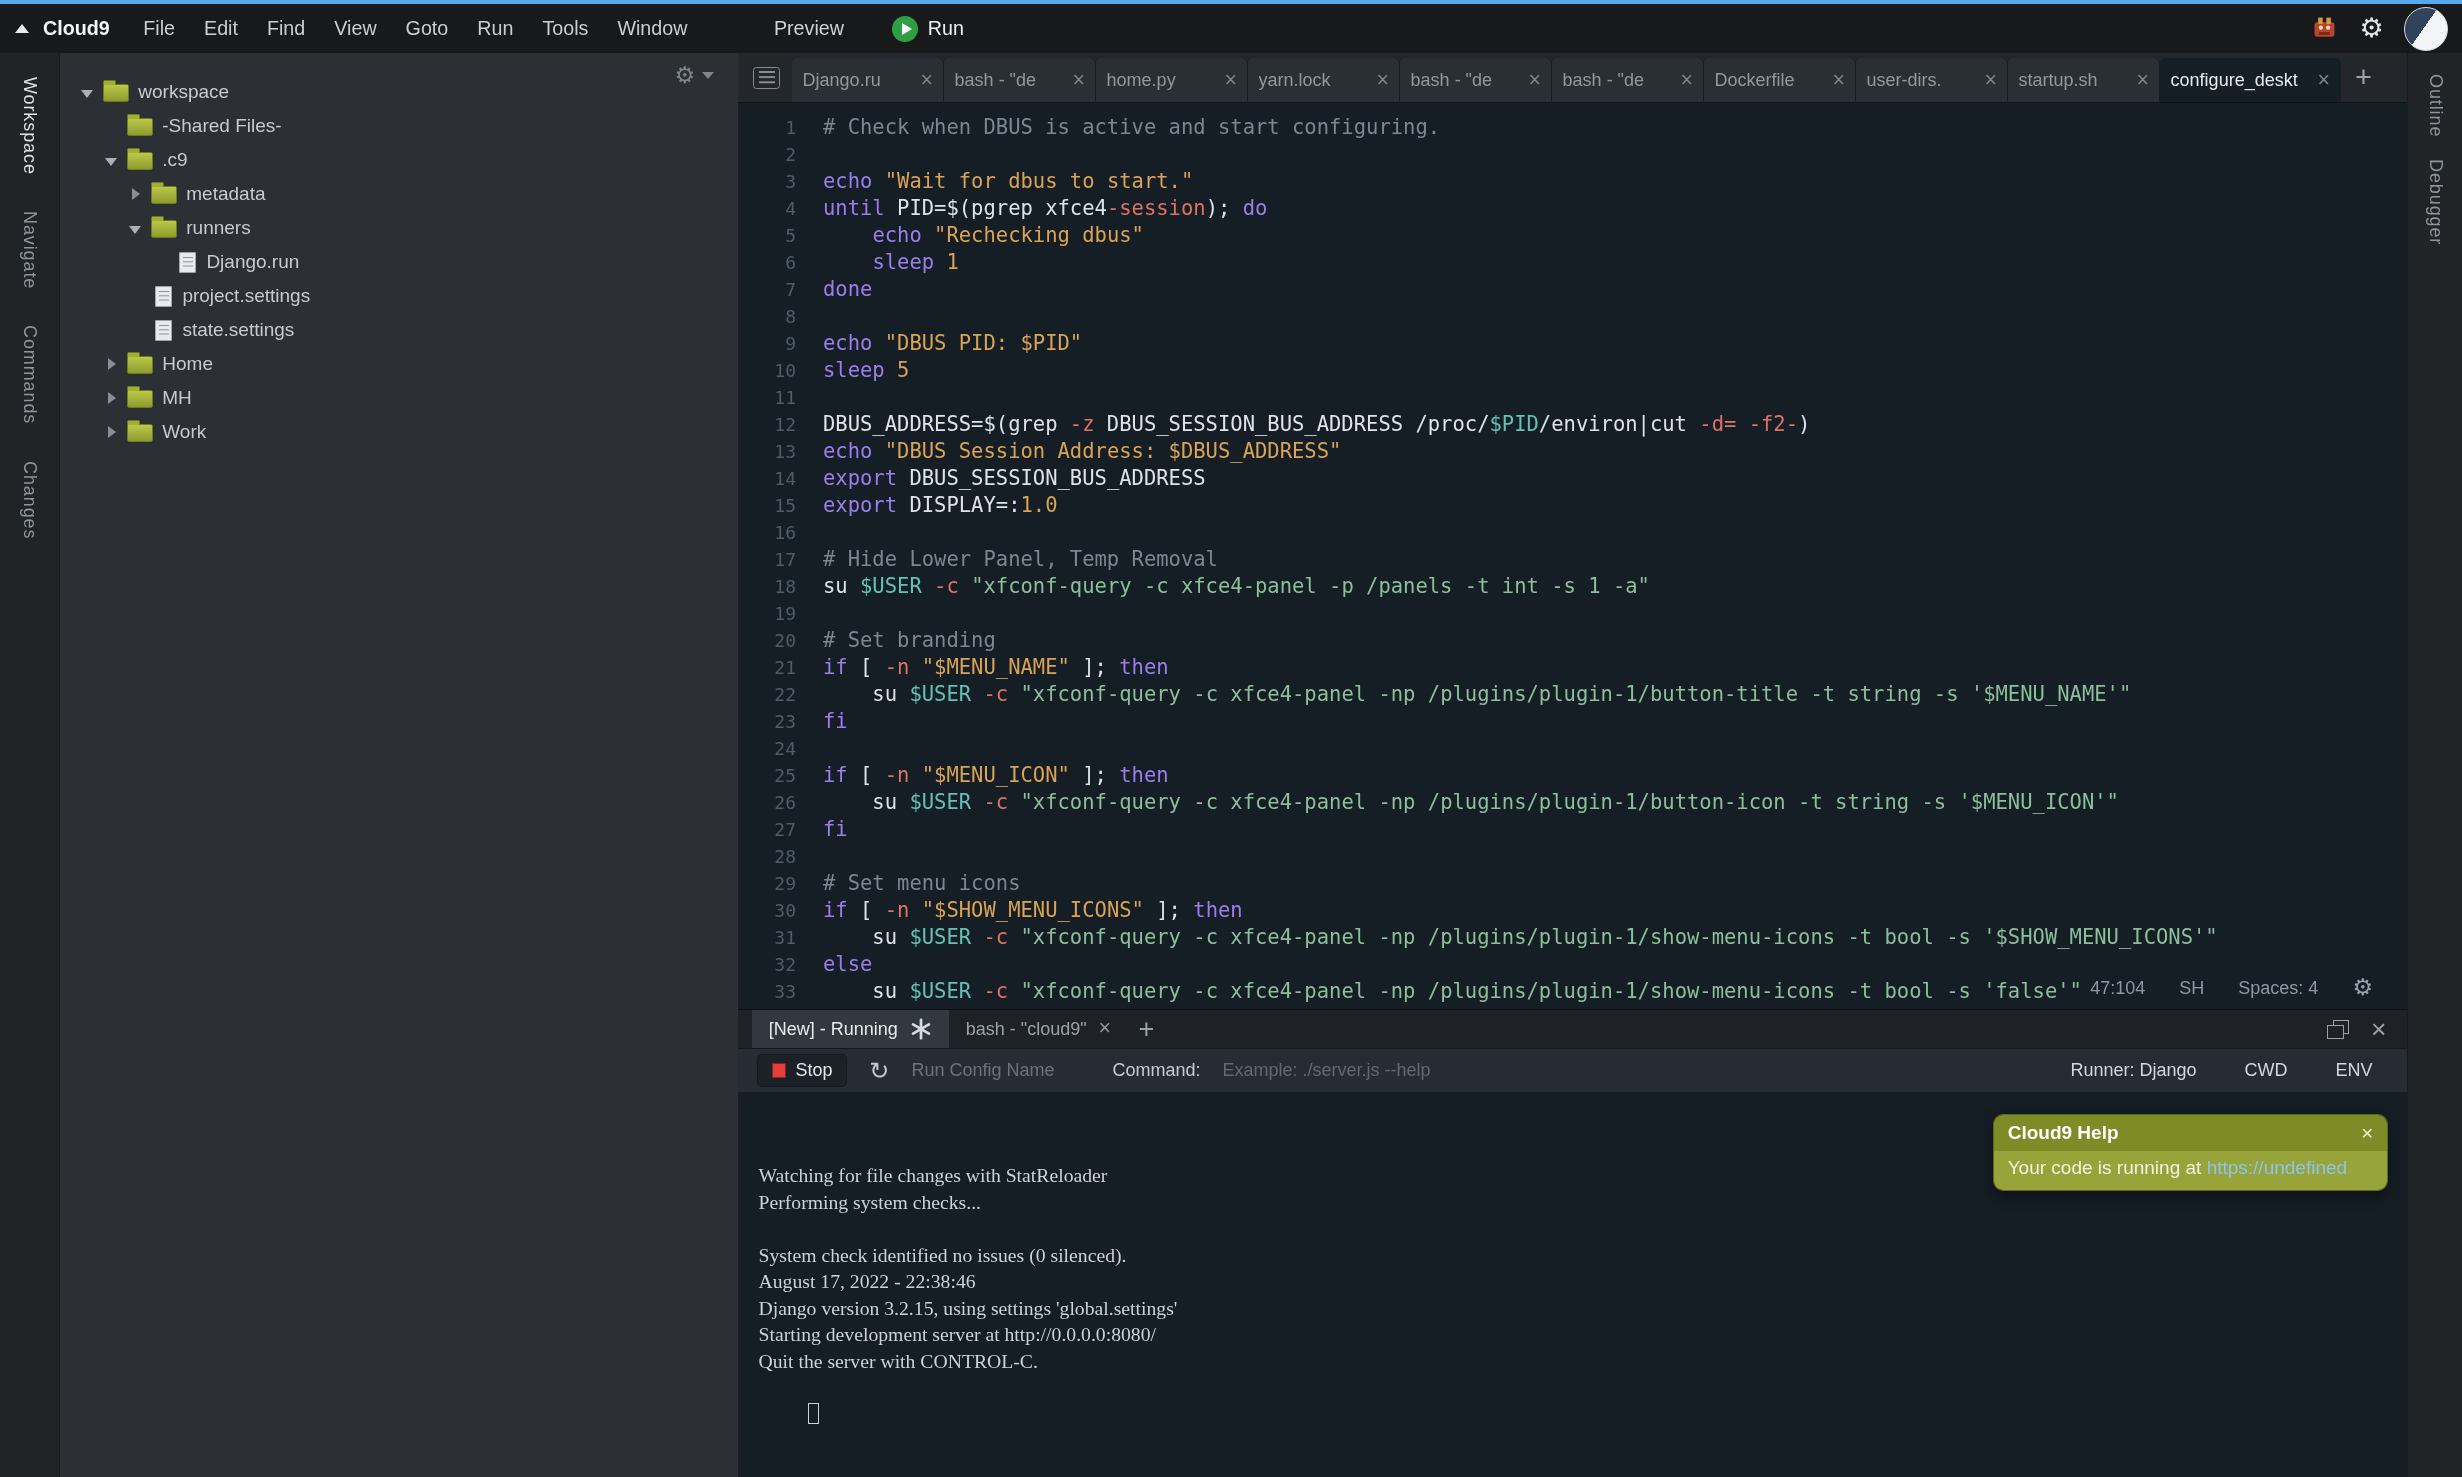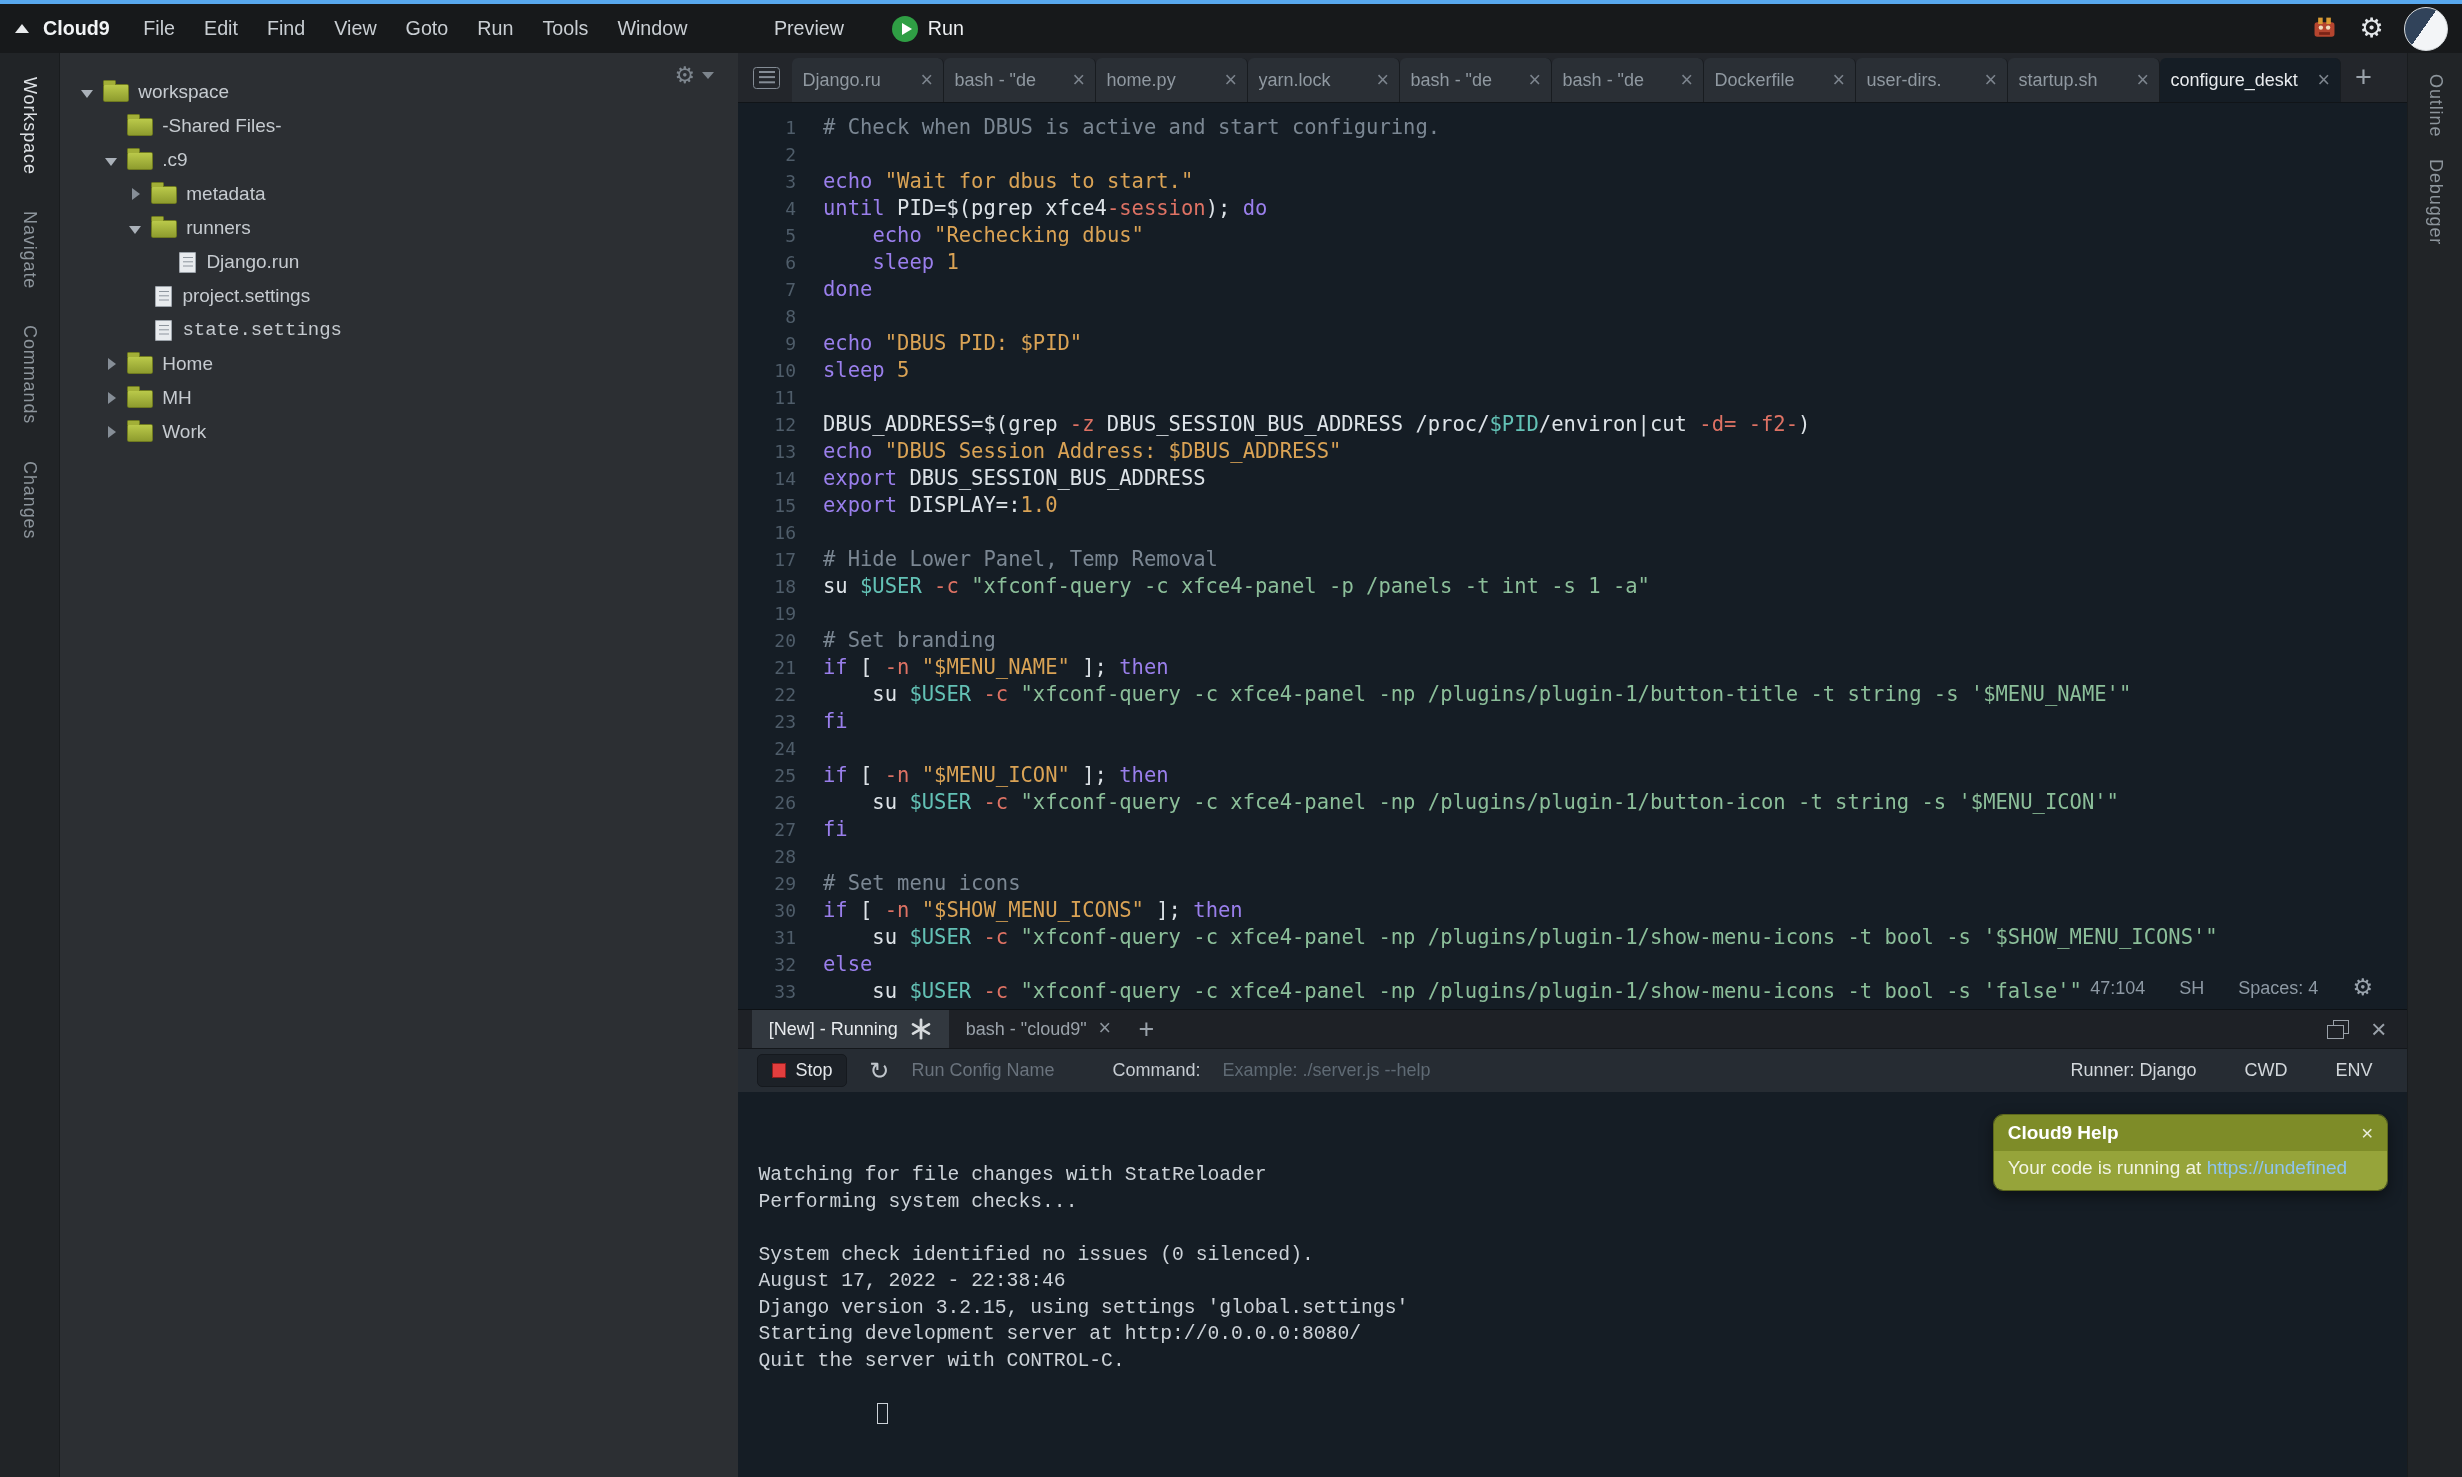--- a/index.html
+++ b/index.html
@@ -89,21 +89,21 @@
 
   .console-toolbar{height:43px;background:#262c33;display:flex;align-items:center;padding:0 19px;gap:22px;font-size:18px;color:#c6ccd2;flex:none}
   .stop-btn{display:flex;align-items:center;gap:9.4px;background:#1c2127;border:0.9px solid #15191e;border-radius:5.1px;padding:5.1px 13.7px;color:#e4e7ea}
   .stop-square{width:14.5px;height:14.5px;background:#e33e3e;border:0.9px solid #8d1f1f;flex:none}
   .refresh-icon{font-size:24px;color:#c0c6cc;line-height:1}
   .run-config{color:#6a737d}
   .cmd-label{margin-left:36px;color:#c6ccd2}
   .cmd-placeholder{color:#5f6a74}
   .toolbar-right{margin-left:auto;display:flex;gap:48px;color:#d2d7db;padding-right:15.4px}
 
-  .terminal{flex:1;background:#151d25;padding:17px 20.5px;font-family:Liberation Mono, monospace;font-size:19.7px;line-height:26.5px;color:#ccd2d8;white-space:pre;overflow:hidden}
+  .terminal{flex:1;background:#151d25;padding:17px 20.5px;font-family:Liberation Serif, serif;font-size:19.7px;line-height:26.5px;color:#ccd2d8;white-space:pre;overflow:hidden}
   .term-line{min-height:26.5px}
   .term-cursor{display:inline-block;width:11px;height:20.5px;border:1.7px solid #ccd2d8;margin-top:2.6px}
 
   
   .notif{position:absolute;right:19px;top:104px;width:395px;border-radius:10px;overflow:hidden;border:0.9px solid #5d681c;box-shadow:0 4.3px 13.7px rgba(0,0,0,.45);font-size:19px}
   .notif-head{background:#7e8c28;color:#fff;font-weight:bold;padding:6.8px 13.7px;display:flex;align-items:center}
   .notif-close{margin-left:auto;color:#eaeedb;font-size:20.5px;font-weight:normal;line-height:1}
   .notif-body{background:#96a43a;color:#f2f4e4;padding:6.8px 13.7px 11px}
   .notif-link{color:#8ec4ef;text-decoration:none}
 </style>
@@ -187,21 +187,21 @@
           <div class="tree-row" style="padding-left: 91px;">
             <span class="tree-arrow none"></span>
             <span class="file-ic"></span>
             <span class="tree-label">Django.run</span>
           </div>
           <div class="tree-row" style="padding-left: 67px;">
             <span class="tree-arrow none"></span>
             <span class="file-ic"></span>
             <span class="tree-label">project.settings</span>
           </div>
-          <div class="tree-row" style="padding-left: 67px; font-family: Liberation Mono, monospace;">
+          <div class="tree-row" style="padding-left: 67px;">
             <span class="tree-arrow none"></span>
             <span class="file-ic"></span>
             <span class="tree-label">state.settings</span>
           </div>
           <div class="tree-row" style="padding-left: 43px;">
             <span class="tree-arrow right"></span>
             <span class="folder-ic"></span>
             <span class="tree-label">Home</span>
           </div>
           <div class="tree-row" style="padding-left: 43px;">

